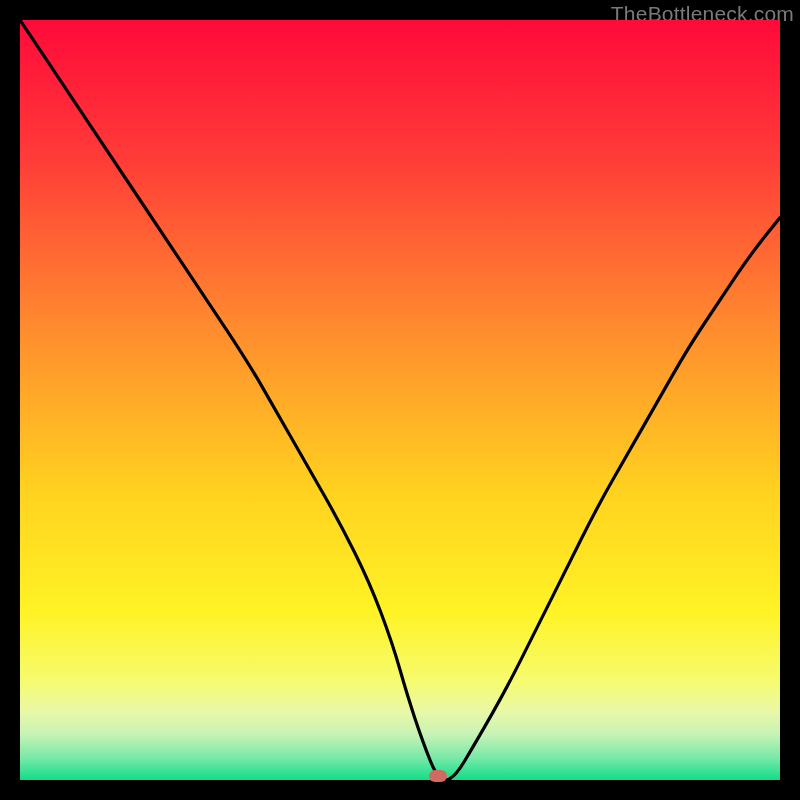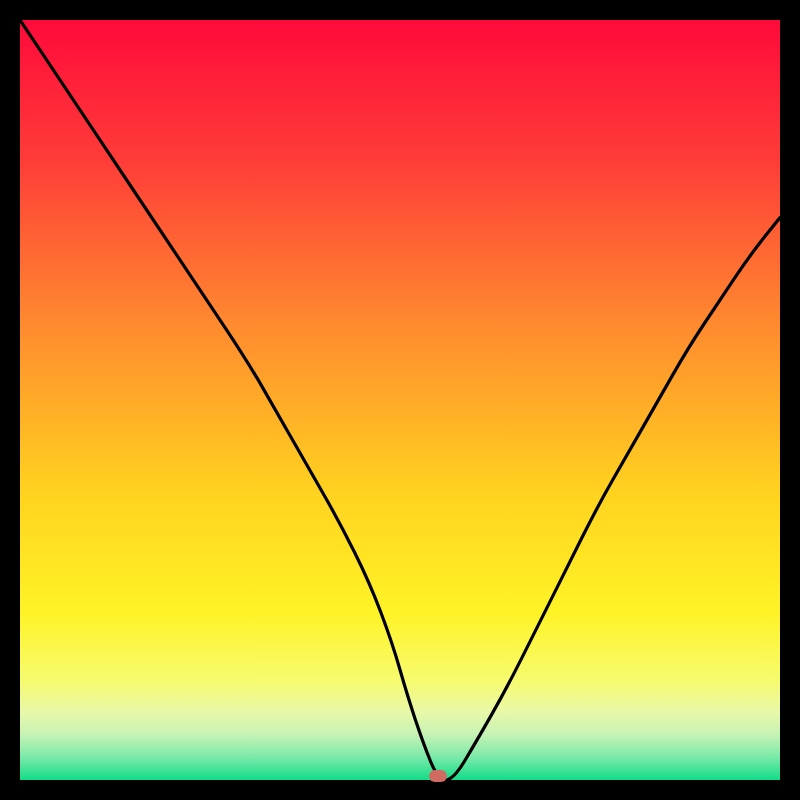--- a/index.html
+++ b/index.html
@@ -48,20 +48,21 @@
     height: 12px;
     border-radius: 6px;
     transform: translate(-50%, -50%);
   }
 </style>
 </head>
 <body>
 
 <div class="stage">
 
+  <div class="watermark">TheBottleneck.com</div>
 
   <div class="plot">
     <svg class="gradient" viewBox="0 0 760 760" preserveAspectRatio="none">
       <defs>
         <linearGradient id="bg-grad" x1="0" y1="0" x2="0" y2="1">
             <stop offset="0%" stop-color="#ff0a3a"></stop>
             <stop offset="18%" stop-color="#ff3b38"></stop>
             <stop offset="40%" stop-color="#ff8a2f"></stop>
             <stop offset="62%" stop-color="#ffd21f"></stop>
             <stop offset="78%" stop-color="#fff326"></stop>

